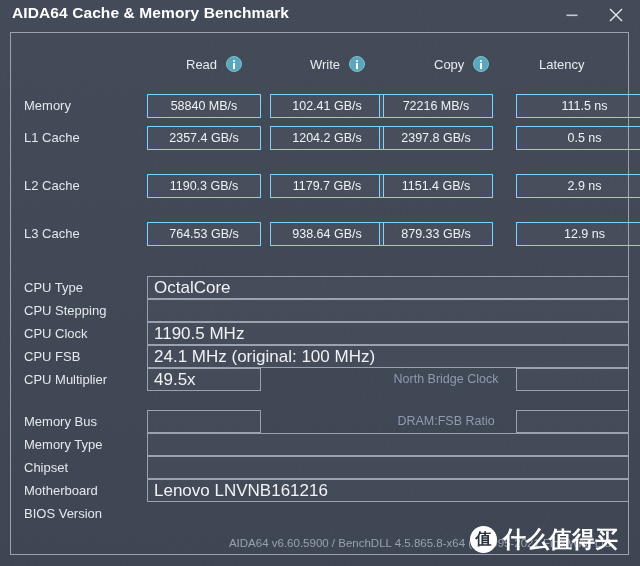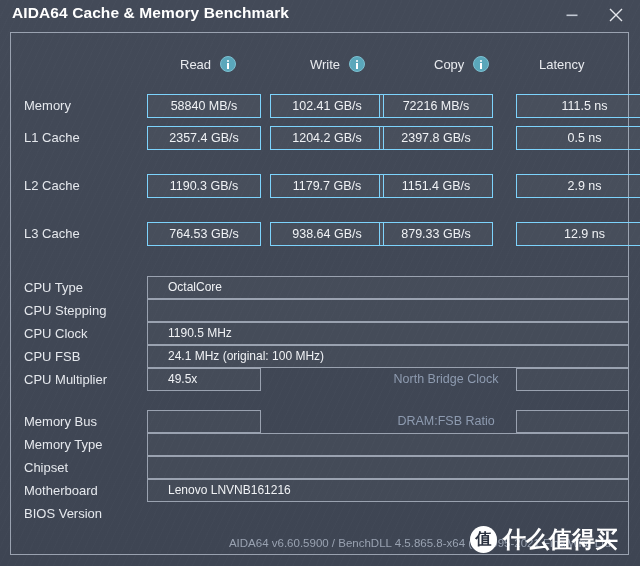--- a/index.html
+++ b/index.html
@@ -134,23 +134,23 @@
     color: #e5e8ed;
     white-space: nowrap;
   }
   .info-field {
     position: absolute;
     top: 0;
     height: 23px; line-height: 21px;
     border: 1px solid #9aa2b0;
     box-sizing: border-box;
     background: rgba(255,255,255,0.028);
-    font-size: 12px;
+    font-size: 17px;
     color: #f0f2f5;
-    padding-left: 20px;
+    padding-left: 6px;
     white-space: nowrap;
     overflow: hidden;
   }
   .field-full { left: 136px; width: 482px; }
   .field-left { left: 136px; width: 114px; }
   .field-right { left: 505px; width: 113px; }
   .sub-label {
     position: absolute;
     top: 0; left: 375px;
     width: 120px;
@@ -217,21 +217,21 @@
   <div class="winbtn" id="close-button">
     <svg width="15" height="15" viewBox="0 0 15 15">
       <path d="M1.5 1.5 L13.5 13.5 M13.5 1.5 L1.5 13.5" stroke="#e6e9ee" stroke-width="1.4" fill="none"></path>
     </svg>
   </div>
 </div>
 
 <div id="main-panel">
 
   <div id="bench-header">
-    <div class="col-head" style="left:169px;text-align:right;">
+    <div class="col-head" style="left:175px;text-align:right;">
       <span>Read</span>
       <span class="info-icon"></span>
     </div>
     <div class="col-head" style="left:299px;">
       <span>Write</span>
       <span class="info-icon"></span>
     </div>
     <div class="col-head" style="left:423px;">
       <span>Copy</span>
       <span class="info-icon"></span>

